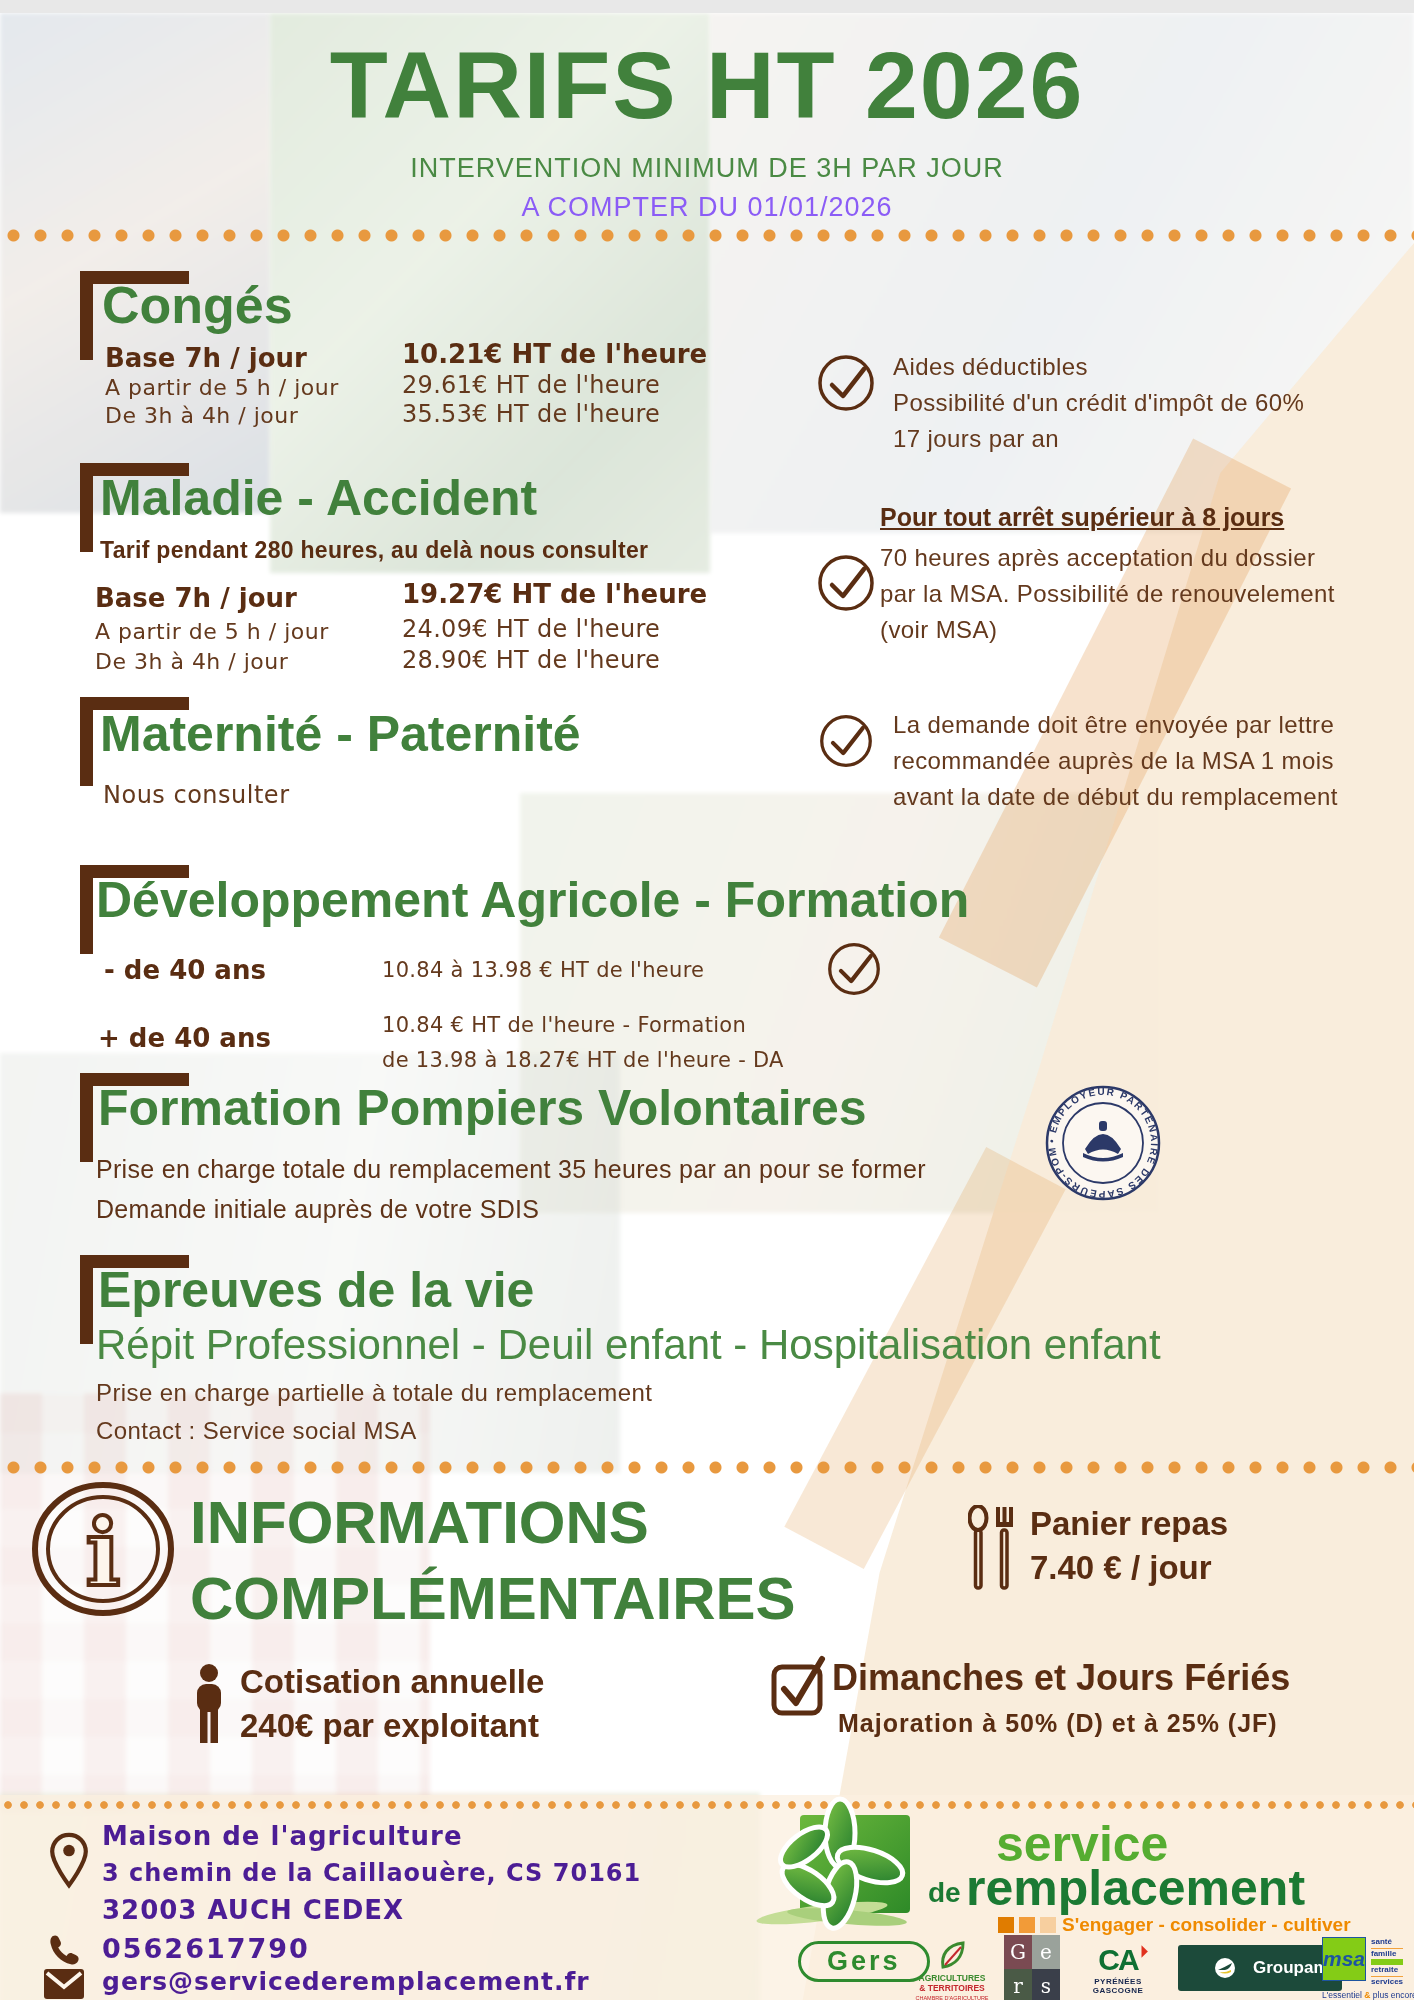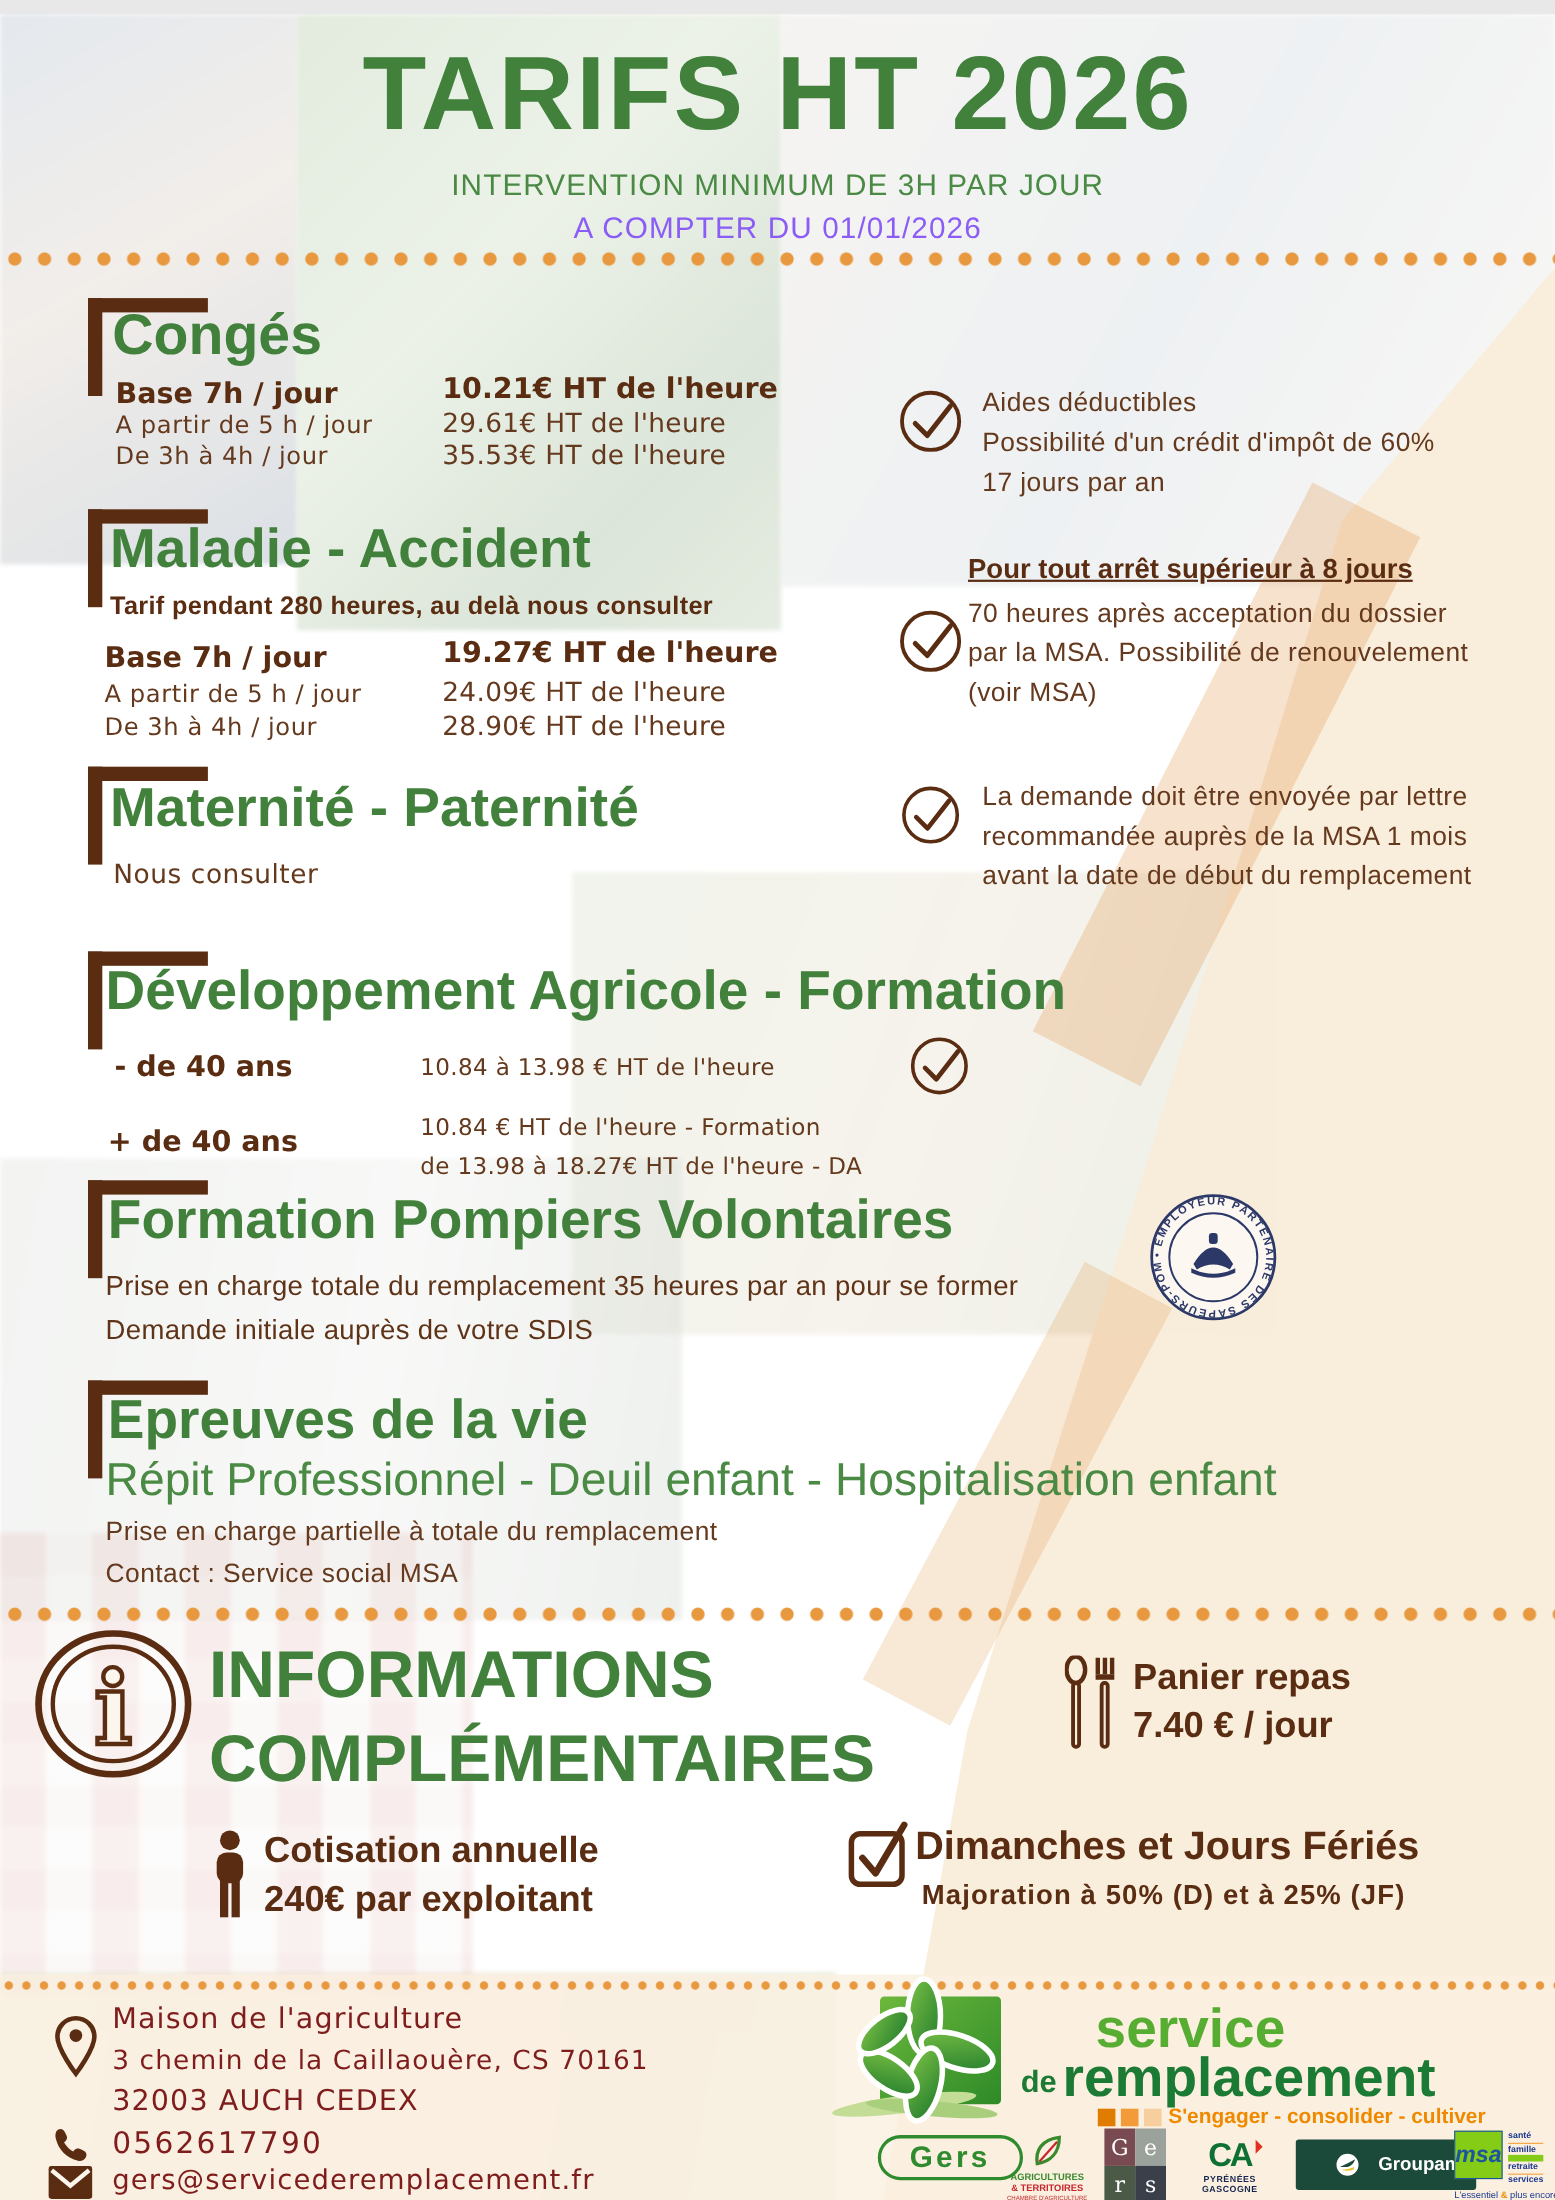--- a/index.html
+++ b/index.html
@@ -25,21 +25,21 @@
   .note-title{font-family:"Liberation Sans",sans-serif;font-weight:700;font-size:25px;color:#5a2d12;
               text-decoration:underline;margin-bottom:8px;}
   .body-line{font-family:"Liberation Sans",sans-serif;font-size:25px;color:#5f3318;letter-spacing:.3px;}
   .dots-lg{position:absolute;left:0;right:0;height:13px;
     background-image:radial-gradient(circle,#e8993f 5.5px,transparent 6.5px);
     background-size:27px 13px;background-repeat:repeat-x;}
   .dots-sm{position:absolute;left:0;right:0;height:8px;
     background-image:radial-gradient(circle,#e8993f 3.4px,transparent 4.2px);
     background-size:16px 8px;background-repeat:repeat-x;}
   .ck{stroke:#5a2d12;fill:none;}
-  .foot-txt{font-size:25px;letter-spacing:1px;color:#7f1d1d;}
+  .foot-txt{font-size:25px;letter-spacing:1px;color:#4c1d95;font-weight:bold;}
   .z{z-index:3;}
 </style>
 </head>
 <body>
 
 <div class="page">
 
   <div class="ph" style="left:0;top:0;width:270px;height:500px;background:linear-gradient(150deg,#8fa3b8,#c9b8a8 45%,#6b7f95);opacity:.5;"></div>
   <div class="ph" style="left:270px;top:0;width:440px;height:560px;background:linear-gradient(135deg,#7da56b,#a8c294 40%,#5e8a52 75%,#89a877);opacity:.45;"></div>
   <div class="ph" style="left:710px;top:0;width:704px;height:520px;background:linear-gradient(120deg,#d8cfc4,#b9c4cc 50%,#e8e2d8);opacity:.5;"></div>

